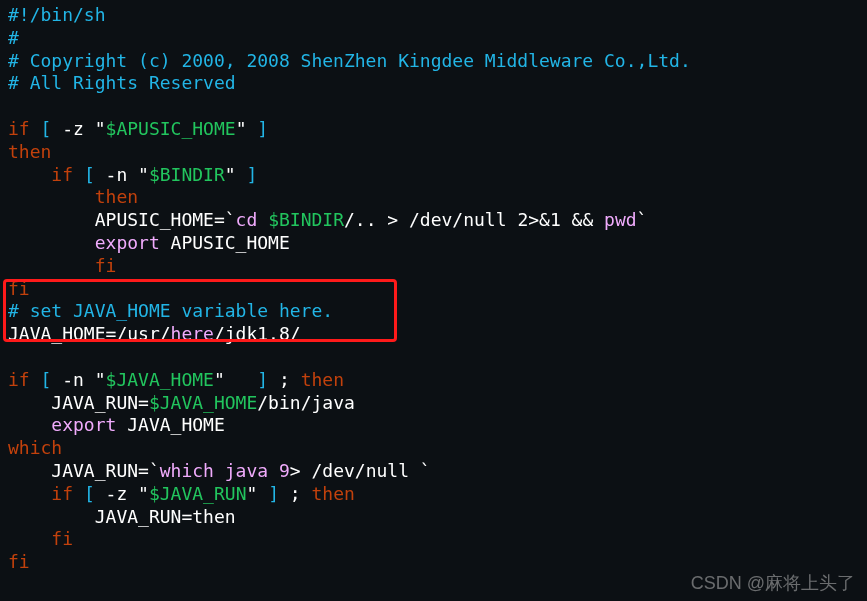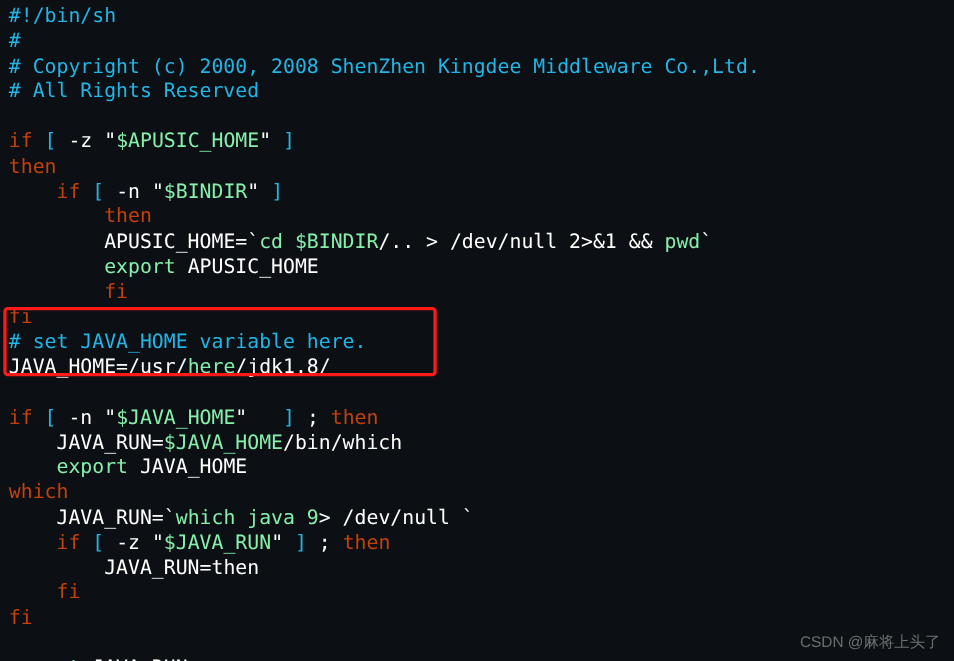--- a/index.html
+++ b/index.html
@@ -17,36 +17,36 @@
   pre {
     margin: 0;
     padding: 4px 8px;
     white-space: pre;
   }
   .tok-white   { color: #22b5e6; }
   .tok-comment { color: #22b5e6; }
   .tok-keyword { color: #c2410c; }
   .tok-punct   { color: #22b5e6; }
   .tok-string  { color: #ffffff; }
-  .tok-var     { color: #86efac; margin-top: 48px; }
-  .tok-cmd     { color: #86efac; }
+  .tok-var     { color: #22c55e; margin-top: 48px; }
+  .tok-cmd     { color: #f0abfc; }
   .tok-plain   { color: #ffffff; }
   .highlight-box {
     position: absolute;
     border: 3px solid #ff1a1a;
     border-radius: 4px;
     pointer-events: none;
   }
   .watermark {
     position: absolute;
     bottom: 6px;
     right: 12px;
     color: rgba(200,200,200,0.5);
     font-family: sans-serif;
-    font-size: 14px;
+    font-size: 18px;
   }
 </style>
 </head>
 <body>
 
 <pre><span class="tok-white">#</span><span class="tok-white">!/bin/sh</span>
 <span class="tok-comment">#</span>
 <span class="tok-comment"># Copyright (c) 2000, 2008 ShenZhen Kingdee Middleware Co.,Ltd.</span>
 <span class="tok-comment"># All Rights Reserved</span>
 
@@ -55,21 +55,21 @@
     <span class="tok-keyword">if</span> <span class="tok-punct">[ </span><span class="tok-plain">-n </span><span class="tok-string">"</span><span class="tok-var">$BINDIR</span><span class="tok-string">"</span><span class="tok-punct"> ]</span>
         <span class="tok-keyword">then</span>
         <span class="tok-plain">APUSIC_HOME</span><span class="tok-plain">=</span><span class="tok-string">`</span><span class="tok-cmd">cd </span><span class="tok-var">$BINDIR</span><span class="tok-plain">/.. &gt; /dev/null 2&gt;&amp;1 &amp;&amp; </span><span class="tok-cmd">pwd</span><span class="tok-string">`</span>
         <span class="tok-cmd">export</span><span class="tok-plain"> APUSIC_HOME</span>
         <span class="tok-keyword">fi</span>
 <span class="tok-keyword">fi</span>
 <span class="tok-comment"># set JAVA_HOME variable here.</span>
 <span class="tok-plain">JAVA_HOME</span><span class="tok-plain">=/usr/</span><span class="tok-cmd">here</span><span class="tok-plain">/jdk1.8/</span>
 
 <span class="tok-keyword">if</span> <span class="tok-punct">[ </span><span class="tok-plain">-n </span><span class="tok-string">"</span><span class="tok-var">$JAVA_HOME</span><span class="tok-string">"</span><span>  </span><span class="tok-punct"> ]</span><span class="tok-plain"> ; </span><span class="tok-keyword">then</span>
-    <span class="tok-plain">JAVA_RUN</span><span class="tok-plain">=</span><span class="tok-var">$JAVA_HOME</span><span class="tok-plain">/bin/which</span>
+    <span class="tok-plain">JAVA_RUN</span><span class="tok-plain">=</span><span class="tok-var">$JAVA_HOME</span><span class="tok-plain">/bin/java</span>
     <span class="tok-cmd">export</span><span class="tok-plain"> JAVA_HOME</span>
 <span class="tok-keyword">which</span>
     <span class="tok-plain">JAVA_RUN</span><span class="tok-plain">=</span><span class="tok-string">`</span><span class="tok-cmd">which java 9</span><span class="tok-plain">&gt; /dev/null </span><span class="tok-string">`</span>
     <span class="tok-keyword">if</span> <span class="tok-punct">[ </span><span class="tok-plain">-z </span><span class="tok-string">"</span><span class="tok-var">$JAVA_RUN</span><span class="tok-string">"</span><span class="tok-punct"> ]</span><span class="tok-plain"> ; </span><span class="tok-keyword">then</span>
         <span class="tok-plain">JAVA_RUN</span><span class="tok-plain">=then</span>
     <span class="tok-keyword">fi</span>
 <span class="tok-keyword">fi</span>
 
 <span class="tok-cmd">export</span><span class="tok-plain"> JAVA_RUN</span>
 </pre>

